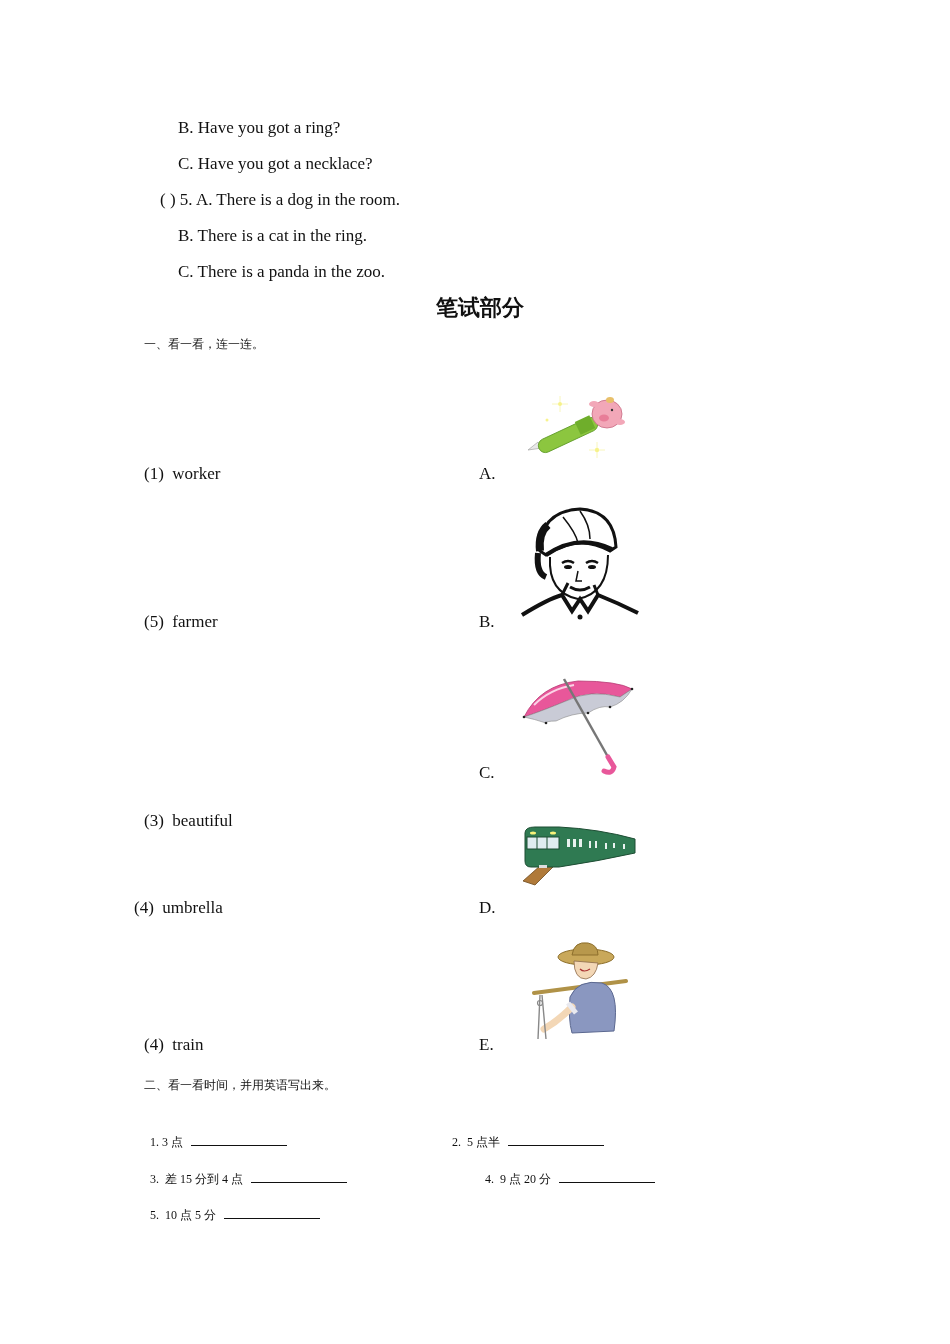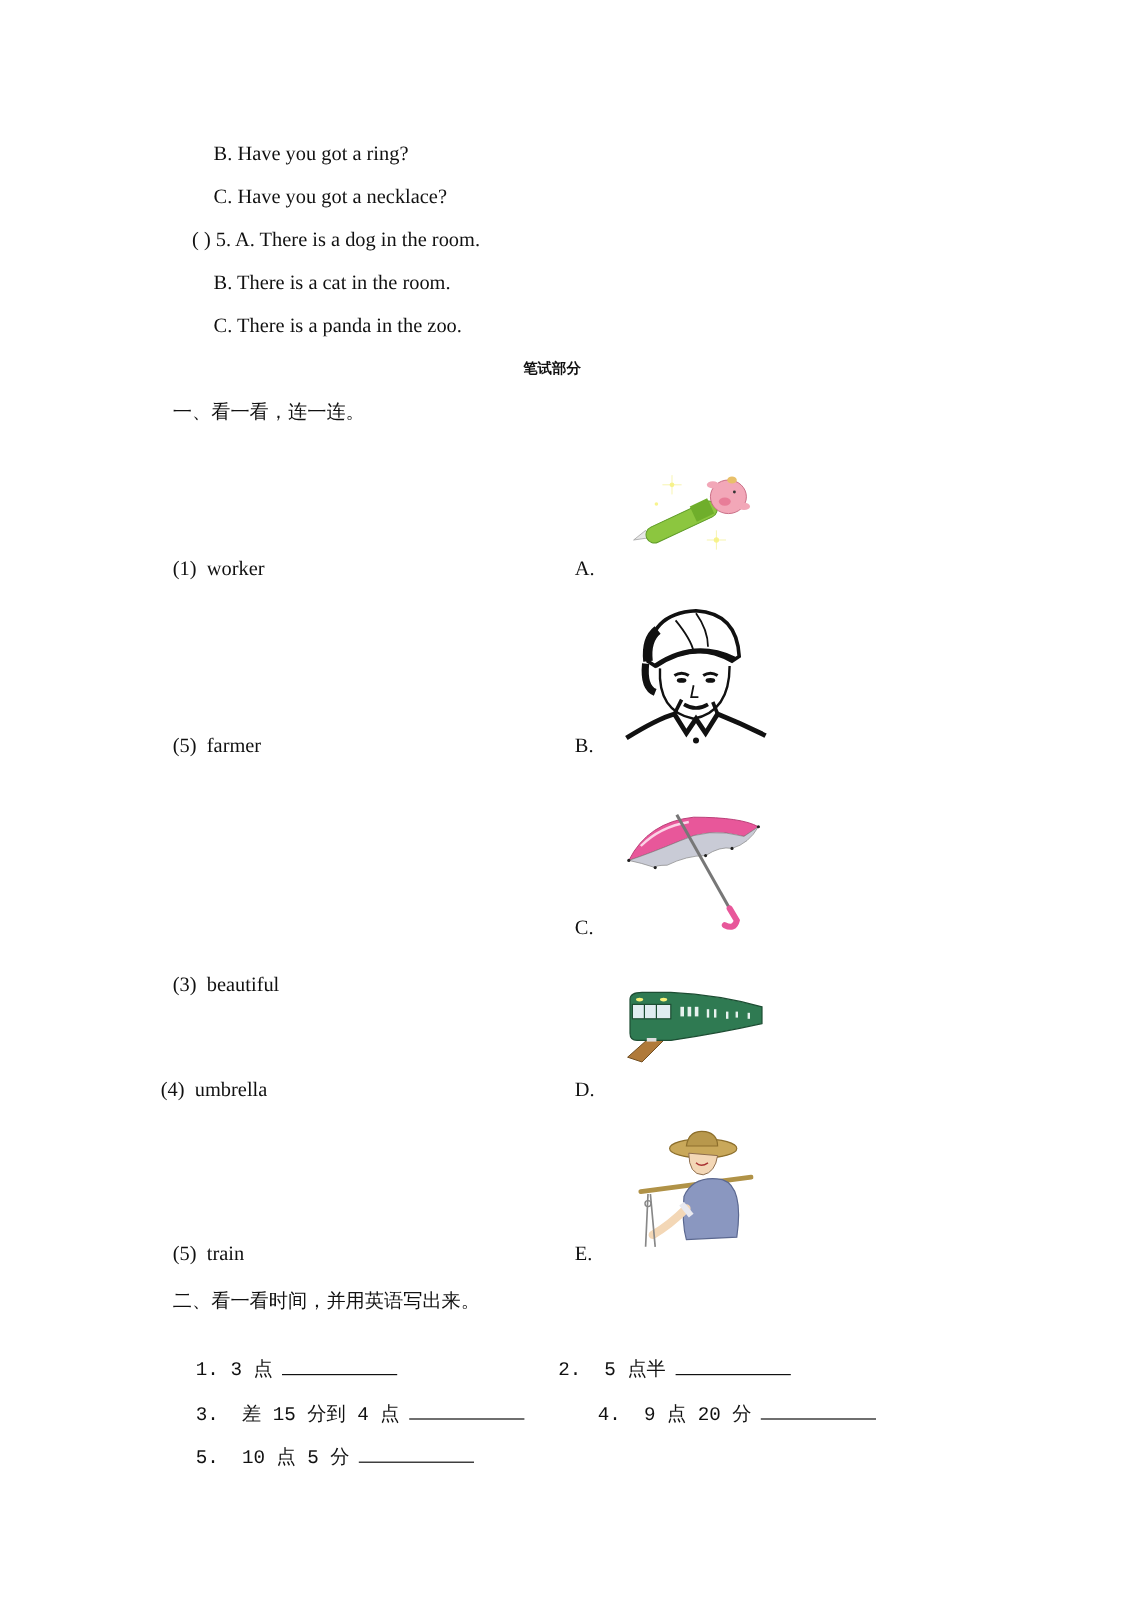--- a/index.html
+++ b/index.html
@@ -1,41 +1,41 @@
 <!DOCTYPE html>
 <html><head>
 <meta charset="utf-8">
 <style>
   html, body { margin: 0; padding: 0; background: #ffffff; }
   body { width: 950px; height: 1344px; position: relative; overflow: hidden;
          font-family: "Liberation Serif", "DejaVu Serif", serif; color: #111; font-size: 17px; }
   .line { position: absolute; white-space: pre; line-height: 20px; }
-  .heading { font-family: Liberation Mono, monospace; font-weight: bold; font-size: 12px; }
-  .cn { font-family: Liberation Mono, monospace; font-size: 16px; }
+  .heading { font-family: Liberation Serif, serif; font-weight: bold; font-size: 22px; }
+  .cn { font-family: Liberation Serif, serif; font-size: 12px; }
   .pic { position: absolute; }
   .blank { display: inline-block; width: 96px; border-bottom: 1px solid #111; height: 14px; vertical-align: baseline; margin-left: 8px; }
 </style>
 </head>
 <body>
 
 <div class="line" style="left:178px; top:118px;">B. Have you got a ring?</div>
 <div class="line" style="left:178px; top:154px;">C. Have you got a necklace?</div>
 <div class="line" style="left:144px; top:190px;margin-left:16px;">( ) 5. A. There is a dog in the room.</div>
-<div class="line" style="left:178px; top:226px;">B. There is a cat in the room.</div>
+<div class="line" style="left:178px; top:226px;">B. There is a cat in the ring.</div>
 <div class="line" style="left:178px; top:262px;">C. There is a panda in the zoo.</div>
 
 <div class="line heading" style="left:436px; top:298px;">笔试部分</div>
 
 <div class="line cn" style="left:144px; top:334px;">一、看一看，连一连。</div>
 
 <div class="line" style="left:144px; top:464px;">(1)  worker</div>
 <div class="line" style="left:144px; top:612px;">(5)  farmer</div>
 <div class="line" style="left:144px; top:763px;margin-top:48px;">(3)  beautiful</div>
 <div class="line" style="left:134px; top:898px;">(4)  umbrella</div>
-<div class="line" style="left:144px; top:1035px;">(5)  train</div>
+<div class="line" style="left:144px; top:1035px;">(4)  train</div>
 
 <div class="line" style="left:479px; top:464px;">A.</div>
 <div class="line" style="left:479px; top:612px;">B.</div>
 <div class="line" style="left:479px; top:763px;">C.</div>
 <div class="line" style="left:479px; top:898px;">D.</div>
 <div class="line" style="left:479px; top:1035px;">E.</div>
 
 <svg class="pic" style="left:522px; top:392px;" width="112" height="68" viewBox="0 0 112 68">
   <g fill="#f7f27a" opacity="0.85">
     <circle cx="38" cy="12" r="2"></circle>

